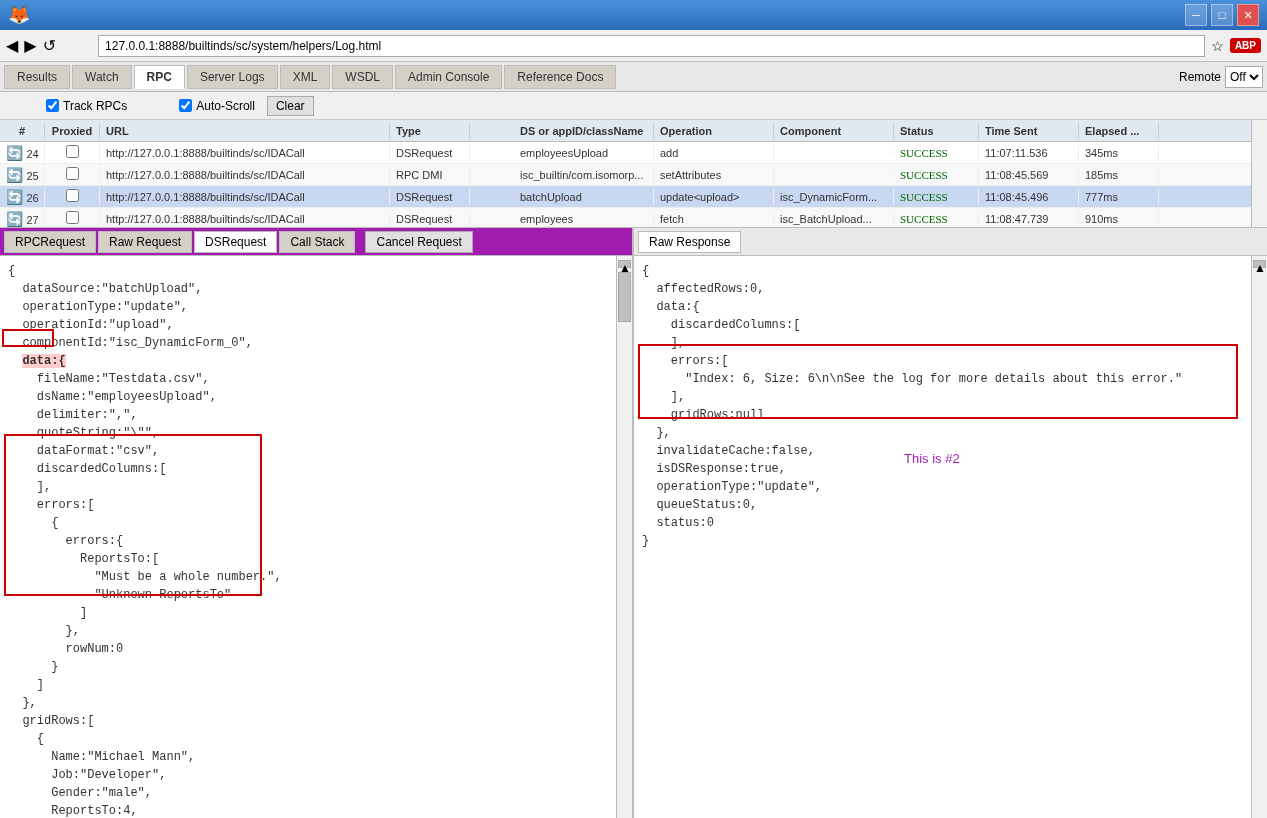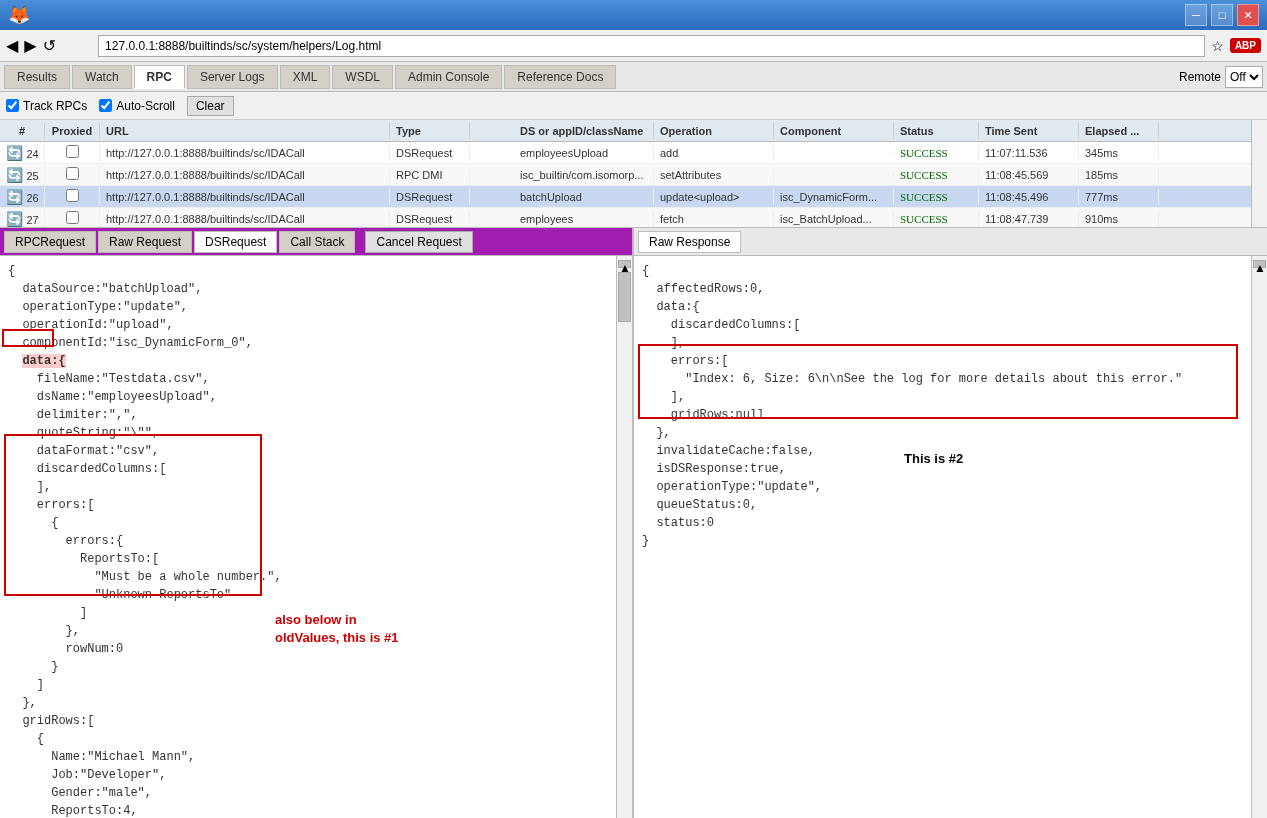--- a/index.html
+++ b/index.html
@@ -96,21 +96,21 @@
     
     .toolbar {
       background: #f0f0f0;
       height: 28px;
       display: flex;
       align-items: center;
       padding: 0 6px;
       gap: 12px;
       border-bottom: 1px solid #ccc;
     }
-    .toolbar-checkbox { display: flex; align-items: center; gap: 4px; font-size: 12px; }
+    .toolbar-checkbox { display: flex; align-items: center; gap: 4px; font-size: 12px; margin-left: 40px; }
     .clear-btn {
       height: 20px;
       padding: 0 8px;
       border: 1px solid #aaa;
       background: #e0e0e0;
       cursor: pointer;
       font-size: 12px;
     }
 
     
@@ -426,21 +426,20 @@
       Job:"IT-Infrastructure",
       ReportsTo:4,
       EmployeeId:8033,
       employeeName:"Charles Madigen"
     }</div>
 
         <div style="position:absolute;top:73px;left:2px;width:52px;height:18px;border:2px solid #cc0000;pointer-events:none;"></div>
 
         <div style="position:absolute;top:178px;left:4px;width:258px;height:162px;border:2px solid #cc0000;pointer-events:none;"></div>
 
-        <div style="position:absolute;top:355px;left:275px;color:#cc0000;font-size:13px;font-weight:bold;font-family:Arial;line-height:1.4;">also below in<br>oldValues, this is #1</div>
 
         <div style="position:absolute;right:0;top:0;bottom:0;width:16px;background:#f0f0f0;border-left:1px solid #bbb;">
           <div style="position:absolute;top:4px;left:1px;right:1px;height:8px;background:#c0c0c0;border:1px solid #aaa;">▲</div>
           <div style="position:absolute;top:16px;left:1px;right:1px;height:50px;background:#c0c0c0;border:1px solid #aaa;"></div>
 
         </div>
 
       </div>
     </div>
 
@@ -463,21 +462,21 @@
   },
   invalidateCache:false,
   isDSResponse:true,
   operationType:"update",
   queueStatus:0,
   status:0
 }</div>
 
         <div style="position:absolute;top:88px;left:4px;width:600px;height:75px;border:2px solid #cc0000;pointer-events:none;"></div>
 
-        <div style="position:absolute;top:195px;left:270px;color:#000000;font-size:13px;font-weight:bold;font-family:Arial;">This is #2</div>
+        <div style="position:absolute;top:195px;left:270px;color:#a21caf;font-size:13px;font-weight:normal;font-family:Arial;">This is #2</div>
 
         <div style="position:absolute;right:0;top:0;bottom:0;width:16px;background:#f0f0f0;border-left:1px solid #bbb;">
           <div style="position:absolute;top:4px;left:1px;right:1px;height:8px;background:#c0c0c0;border:1px solid #aaa;">▲</div>
 
         </div>
       </div>
     </div>
   </div>
 </div>
 

